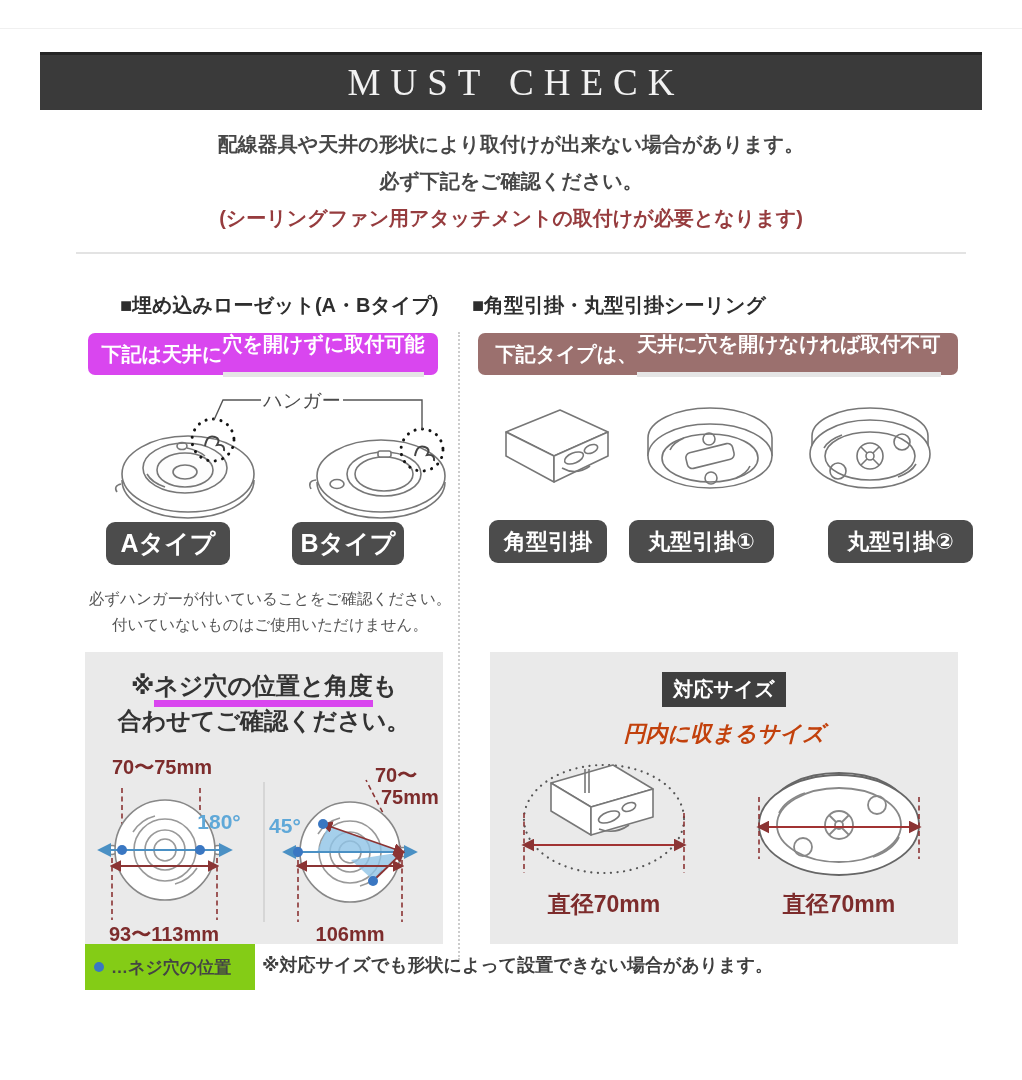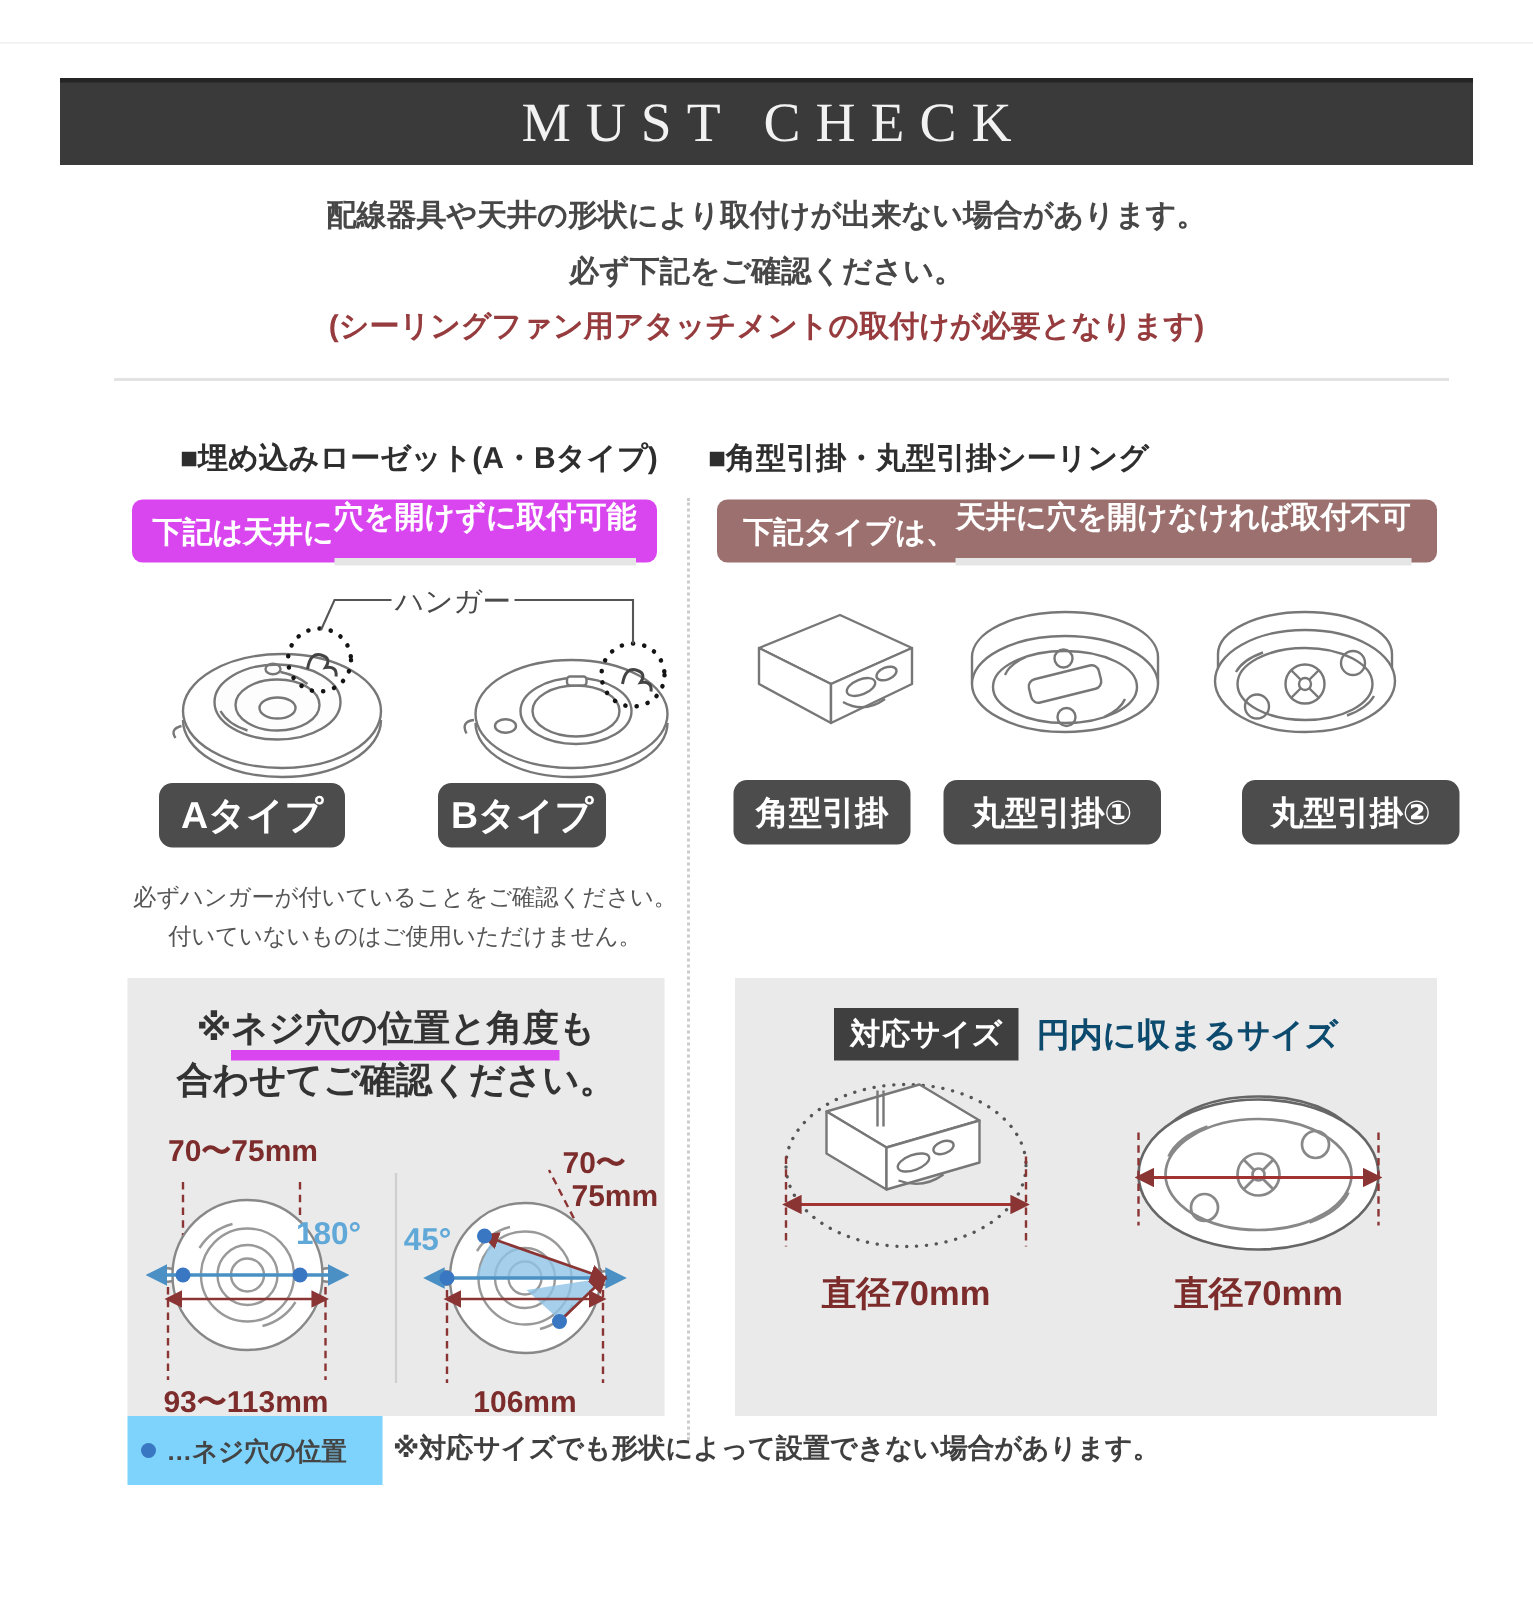--- a/index.html
+++ b/index.html
@@ -40,26 +40,26 @@
   .note{position:absolute;left:78px;top:586px;width:384px;text-align:center;font-size:15.5px;line-height:26px;color:#555;font-weight:500;}
 
   .gray{position:absolute;top:652px;background:#eaeaea;}
   #lgray{left:85px;width:358px;height:292px;}
   #rgray{left:490px;width:468px;height:292px;}
 
   .gb-title{margin-top:16px;text-align:center;font-size:24px;font-weight:700;color:#333;line-height:35px;}
   .gb-title .ub{border-bottom:7px solid #d946ef;padding-bottom:1px;}
   #screwsvg{display:block;margin-top:2px;}
 
-  .size-head{margin-top:20px;display:flex;align-items:center;justify-content:center;gap:12px;}
+  .size-head{margin-top:20px;display:flex;align-items:center;justify-content:center;gap:12px;flex-direction:column;}
   .size-badge{background:#3f3f3f;color:#fff;font-size:20px;font-weight:700;padding:4px 11px;}
-  .size-heading{font-size:22px;font-weight:700;color:#0c4a6e;}
+  .size-heading{font-size:22px;font-weight:700;color:#c2410c;font-style:italic;}
   .rg-diagrams{display:flex;justify-content:space-between;padding:0 9px;}
 
-  #legend{position:absolute;left:85px;top:944px;width:170px;height:46px;background:#7dd3fc;
+  #legend{position:absolute;left:85px;top:944px;width:170px;height:46px;background:#84cc16;
           display:flex;align-items:center;gap:7px;padding-left:9px;box-sizing:border-box;
           font-size:17px;color:#444;font-weight:600;white-space:nowrap;text-align:center;}
   .dot{width:10px;height:10px;border-radius:50%;background:#3a77c2;flex:0 0 auto;}
 
   #footnote{position:absolute;left:262px;top:953px;font-size:18px;font-weight:600;color:#3f3f3f;white-space:nowrap;}
 
   svg text{font-family:"Liberation Sans","DejaVu Sans",sans-serif;}
 </style>
 </head>
 <body>

